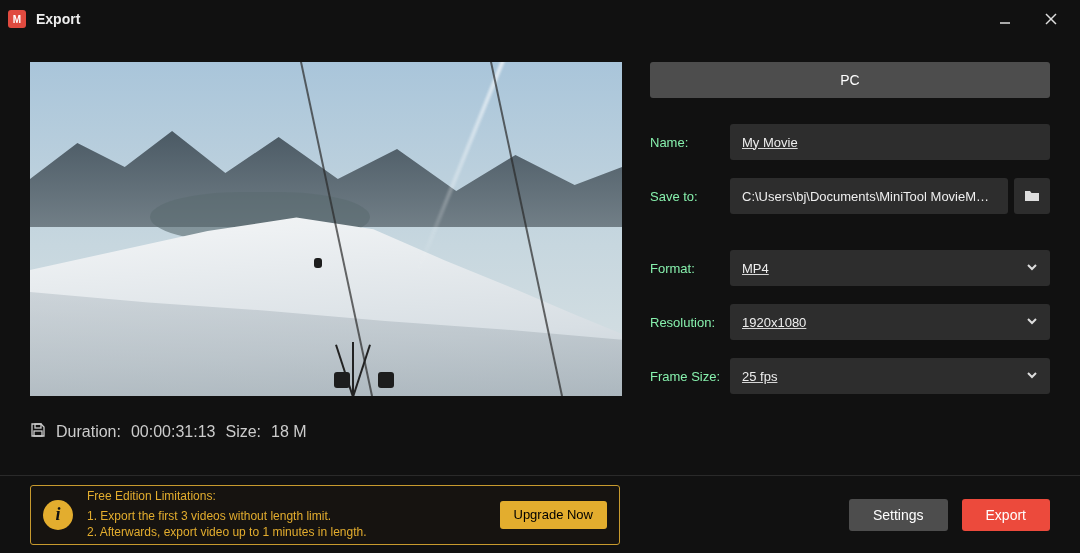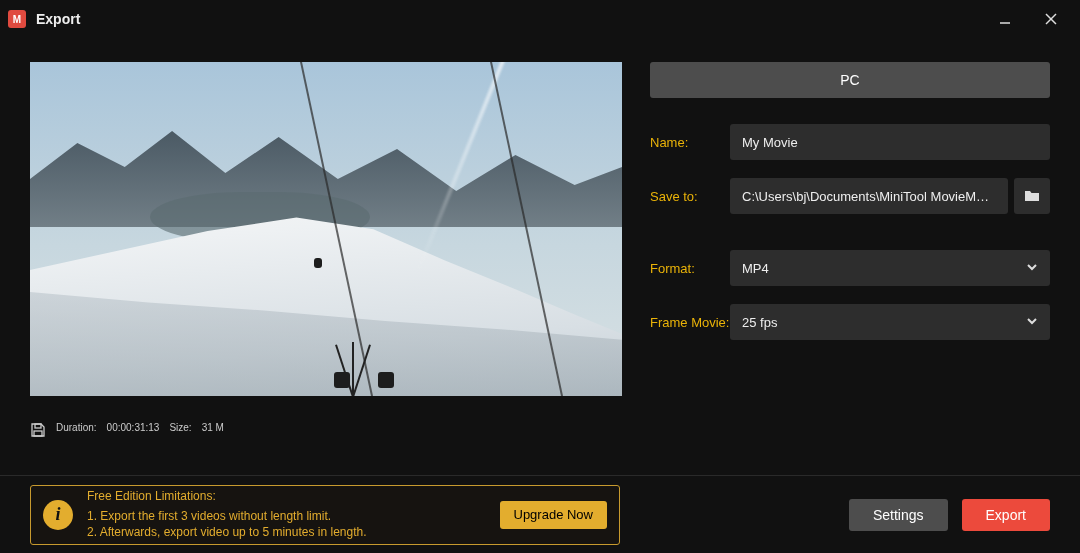--- a/index.html
+++ b/index.html
@@ -91,22 +91,22 @@
   .g2 { left:348px; top:310px; }
   .g3 { left:284px; top:196px; width:8px; height:10px; }
   .flare {
     position:absolute; left:430px; top:-20px; width:4px; height:240px;
     background: linear-gradient(rgba(255,255,255,.9), rgba(255,255,255,0));
     transform: rotate(22deg); opacity:.75; filter: blur(1px);
   }
 
   .meta {
     margin-top: 26px;
-    display: flex; gap: 10px;
-    color: #ccc; font-size: 10px;
+    display: flex; align-items: center; gap: 10px;
+    color: #ccc; font-size: 16px;
   }
   .meta .disk-icon svg { fill: none; stroke: #ccc; stroke-width: 1.3; }
 
   .right {
     flex: 1;
   }
   .tabs {
     display: flex; height: 36px;
     border-radius: 3px; overflow: hidden;
     margin-bottom: 26px;
@@ -114,22 +114,22 @@
   .tab {
     flex: 1; display: flex; align-items: center; justify-content: center;
     background: #2d2d2d; color: #ddd; cursor: pointer; font-size: 14px;
   }
   .tab.active { background: #4d4d4d; color: #fff; }
 
   .field {
     display: flex; align-items: center;
     margin-bottom: 18px;
   }
-  .field label { width: 80px; color: #eab308; font-size: 13px; }
-  .field .control { flex: 1; }
+  .field label { width: 80px; color: #86efac; font-size: 13px; }
+  .field .control { flex: 1; text-decoration: underline; }
   .textin, .selbox {
     width: 100%; height: 36px;
     background: #2d2d2d; color: #eee;
     border: none; border-radius: 3px;
     padding: 0 12px; font-size: 13px;
     display: flex; align-items: center; justify-content: space-between;
     overflow: hidden; white-space: nowrap; text-overflow: ellipsis;
   }
   input.textin { outline: none; }
   input.textin::placeholder { color: #888; }
@@ -227,21 +227,21 @@
       <span class="disk-icon">
         <svg width="16" height="16" viewBox="0 0 16 16">
             <path d="M2 2h9l3 3v9H2z"></path>
             <rect x="5" y="2" width="6" height="4"></rect>
             <rect x="4" y="9" width="8" height="5"></rect>
           </svg>
       </span>
       <span>Duration:</span>
       <span>00:00:31:13</span>
       <span>Size:</span>
-      <span>31 M</span>
+      <span>18 M</span>
     </div>
   </div>
 
   <div class="right">
     <div class="tabs">
       <div class="tab active">PC</div>
     </div>
 
     <div class="field">
       <label>Name:</label>
@@ -271,44 +271,57 @@
           <span>MP4</span>
           <span class="chev">
             <svg width="12" height="12" viewBox="0 0 12 12" fill="none" stroke="#ddd" stroke-width="2">
                 <path d="M2 4l4 4 4-4"></path>
               </svg>
           </span>
         </div>
       </div>
     </div>
 
-
-    <div class="field">
-      <label>Frame Movie:</label>
+    <div class="field">
+      <label>Resolution:</label>
+      <div class="control">
+        <div class="selbox">
+          <span>1920x1080</span>
+          <span class="chev">
+            <svg width="12" height="12" viewBox="0 0 12 12" fill="none" stroke="#ddd" stroke-width="2">
+                <path d="M2 4l4 4 4-4"></path>
+              </svg>
+          </span>
+        </div>
+      </div>
+    </div>
+
+    <div class="field">
+      <label>Frame Size:</label>
       <div class="control">
         <div class="selbox">
           <span>25 fps</span>
           <span class="chev">
             <svg width="12" height="12" viewBox="0 0 12 12" fill="none" stroke="#ddd" stroke-width="2">
                 <path d="M2 4l4 4 4-4"></path>
               </svg>
           </span>
         </div>
       </div>
     </div>
   </div>
 </div>
 
 <div class="footer">
   <div class="limitbox">
     <span class="info-icon">i</span>
     <div class="limit-text">
       <div class="lt-title">Free Edition Limitations:</div>
       <div>1. Export the first 3 videos without length limit.</div>
-      <div>2. Afterwards, export video up to 5 minutes in length.</div>
+      <div>2. Afterwards, export video up to 1 minutes in length.</div>
     </div>
     <button class="upgrade">Upgrade Now</button>
   </div>
   <div class="footer-right">
     <button class="btn btn-secondary">Settings</button>
     <button class="btn btn-primary">Export</button>
   </div>
 </div>
 
 </body></html>

